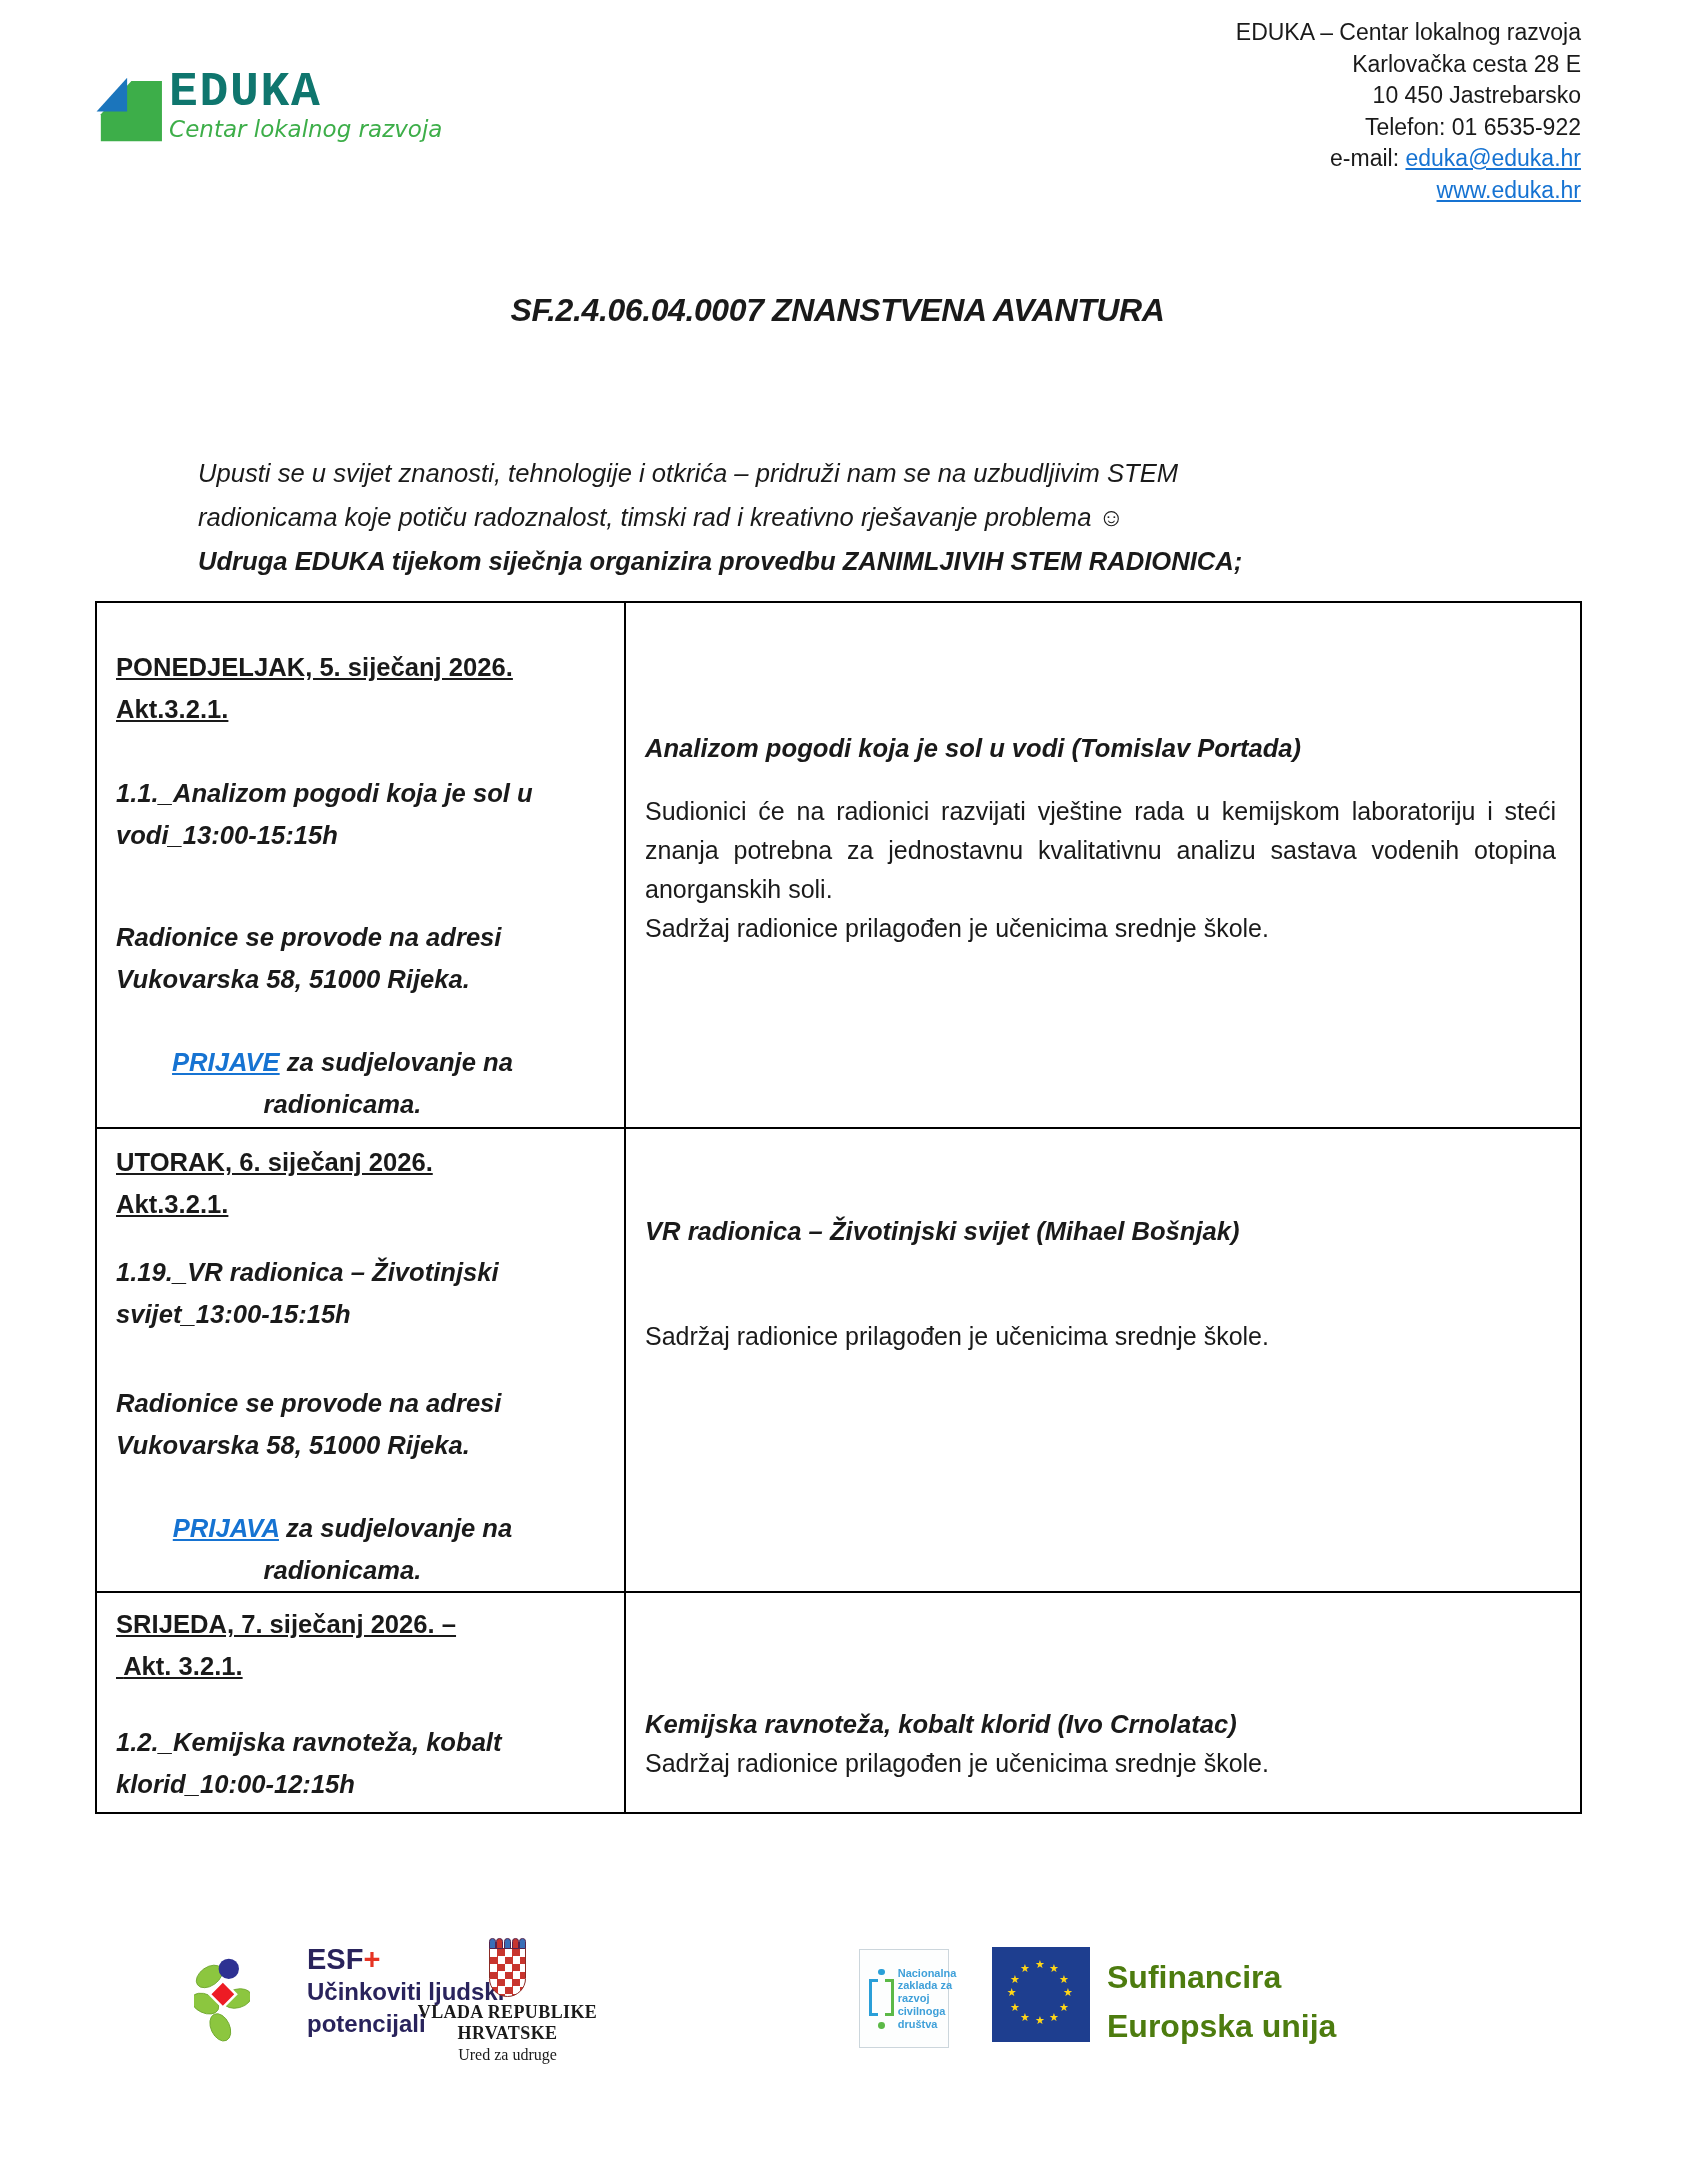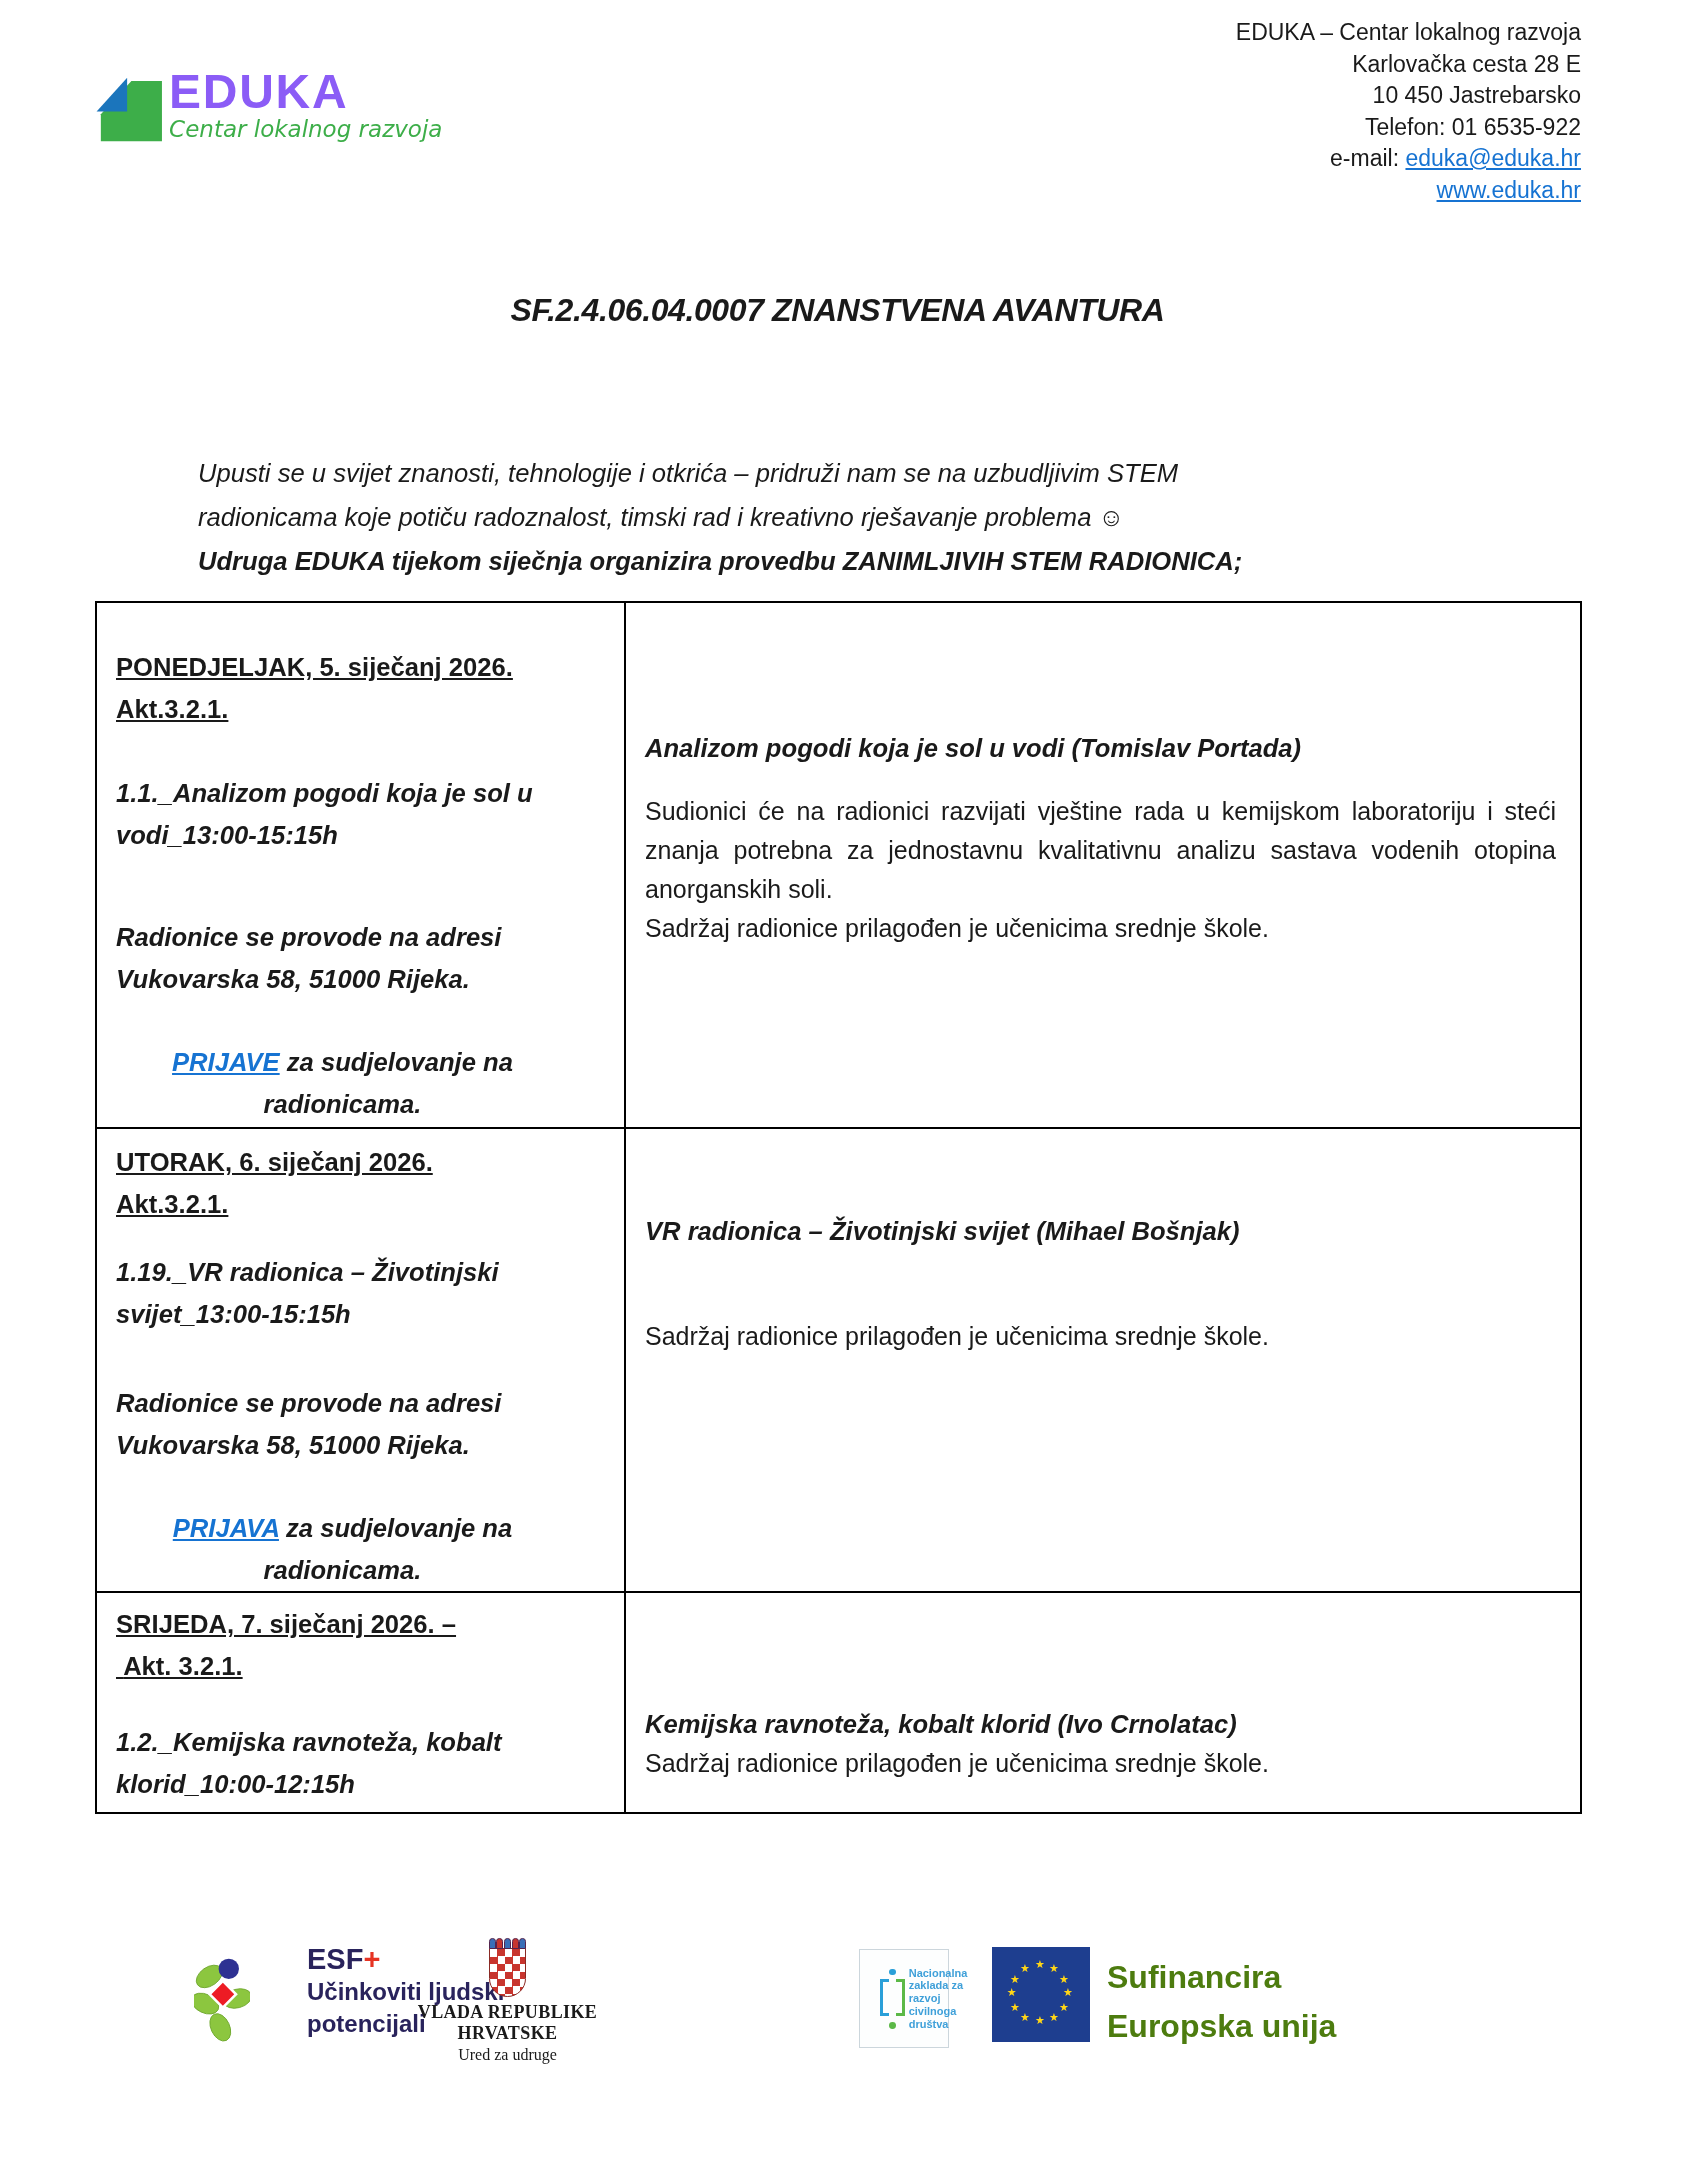--- a/index.html
+++ b/index.html
@@ -3,21 +3,21 @@
 <meta charset="utf-8">
 <style>
   * { margin:0; padding:0; box-sizing:border-box; }
   html,body { background:#ffffff; }
   body { font-family:"Liberation Sans","DejaVu Sans",sans-serif; color:#1a1a1a; }
   .page { position:relative; width:1685px; height:2181px; background:#fff; overflow:hidden; }
 
   
   .logo { position:absolute; left:92px; top:70px; display:flex; align-items:flex-start; }
   .logo-text { margin-left:5.1px; }
-  .logo-name { font-size:48px; font-weight:bold; color:#8b5cf6; letter-spacing:1.7px; line-height:44px; }
+  .logo-name { font-size:48px; font-weight:bold; color:#0f766e; letter-spacing:1.7px; line-height:44px;font-family:Liberation Mono, monospace; }
   .logo-tagline { font-size:23px; font-style:italic; color:#3DAE49; margin-top:1.7px; font-family:"DejaVu Sans",sans-serif; }
 
   
   .contact { position:absolute; right:104px; top:17px; text-align:right; font-size:23px; line-height:31.5px; }
   .link { color:#1673D2; text-decoration:underline; cursor:pointer; }
 
   
   .title { position:absolute; left:95px; top:288px; width:1485px; text-align:center;
            font-weight:bold; font-style:italic; font-size:32px; line-height:44px; letter-spacing:-0.4px; }
 
@@ -77,21 +77,21 @@
   .coa-crown span:nth-child(odd)  { background:#3A6FB7; }
   .coa-crown span:nth-child(even) { background:#C8352E; }
   .coa-shield { width:37px; height:49px; margin:0 auto;
                 border:0.9px solid #8a2a24; border-radius:0 0 19px 19px;
                 background:repeating-conic-gradient(#C8352E 0% 25%, #ffffff 0% 50%);
                 background-size:15px 15px; }
   .vlada-line1 { font-size:18px; font-weight:bold; letter-spacing:0.4px; margin-top:5.1px; }
   .vlada-line2 { font-size:16px; margin-top:1.7px; }
 
   .zaklada { position:absolute; left:859px; top:22px; width:90px; height:99px;
-             border:0.9px solid #ccd6dc; background:#fdfefe; display:flex; align-items:center; padding:18px; }
+             border:0.9px solid #ccd6dc; background:#fdfefe; display:flex; align-items:center; padding:7px; }
   .zk-brackets { position:relative; width:29px; height:60px; flex:none; }
   .zk-lb { position:absolute; left:1.7px; top:10.2px; width:9.4px; height:37px; border:3.4px solid #2A9FD8; border-right:none; }
   .zk-rb { position:absolute; right:1.7px; top:10.2px; width:9.4px; height:37px; border:3.4px solid #5CB947; border-left:none; }
   .zk-dot-b { position:absolute; left:11px; top:0; width:6.8px; height:6.8px; border-radius:50%; background:#2A9FD8; }
   .zk-dot-g { position:absolute; left:11px; bottom:0; width:6.8px; height:6.8px; border-radius:50%; background:#5CB947; }
   .zk-text { color:#3FA0D9; font-size:11px; line-height:12.8px; font-weight:bold; margin-left:1.7px; }
 
   .eu-flag { position:absolute; left:992px; top:20.4px; width:98px; height:95px; background:#1E3E8F; }
   .eu-flag span { position:absolute; width:12px; height:12px; line-height:12px; text-align:center;
                   font-size:11px; color:#FFD617; }

